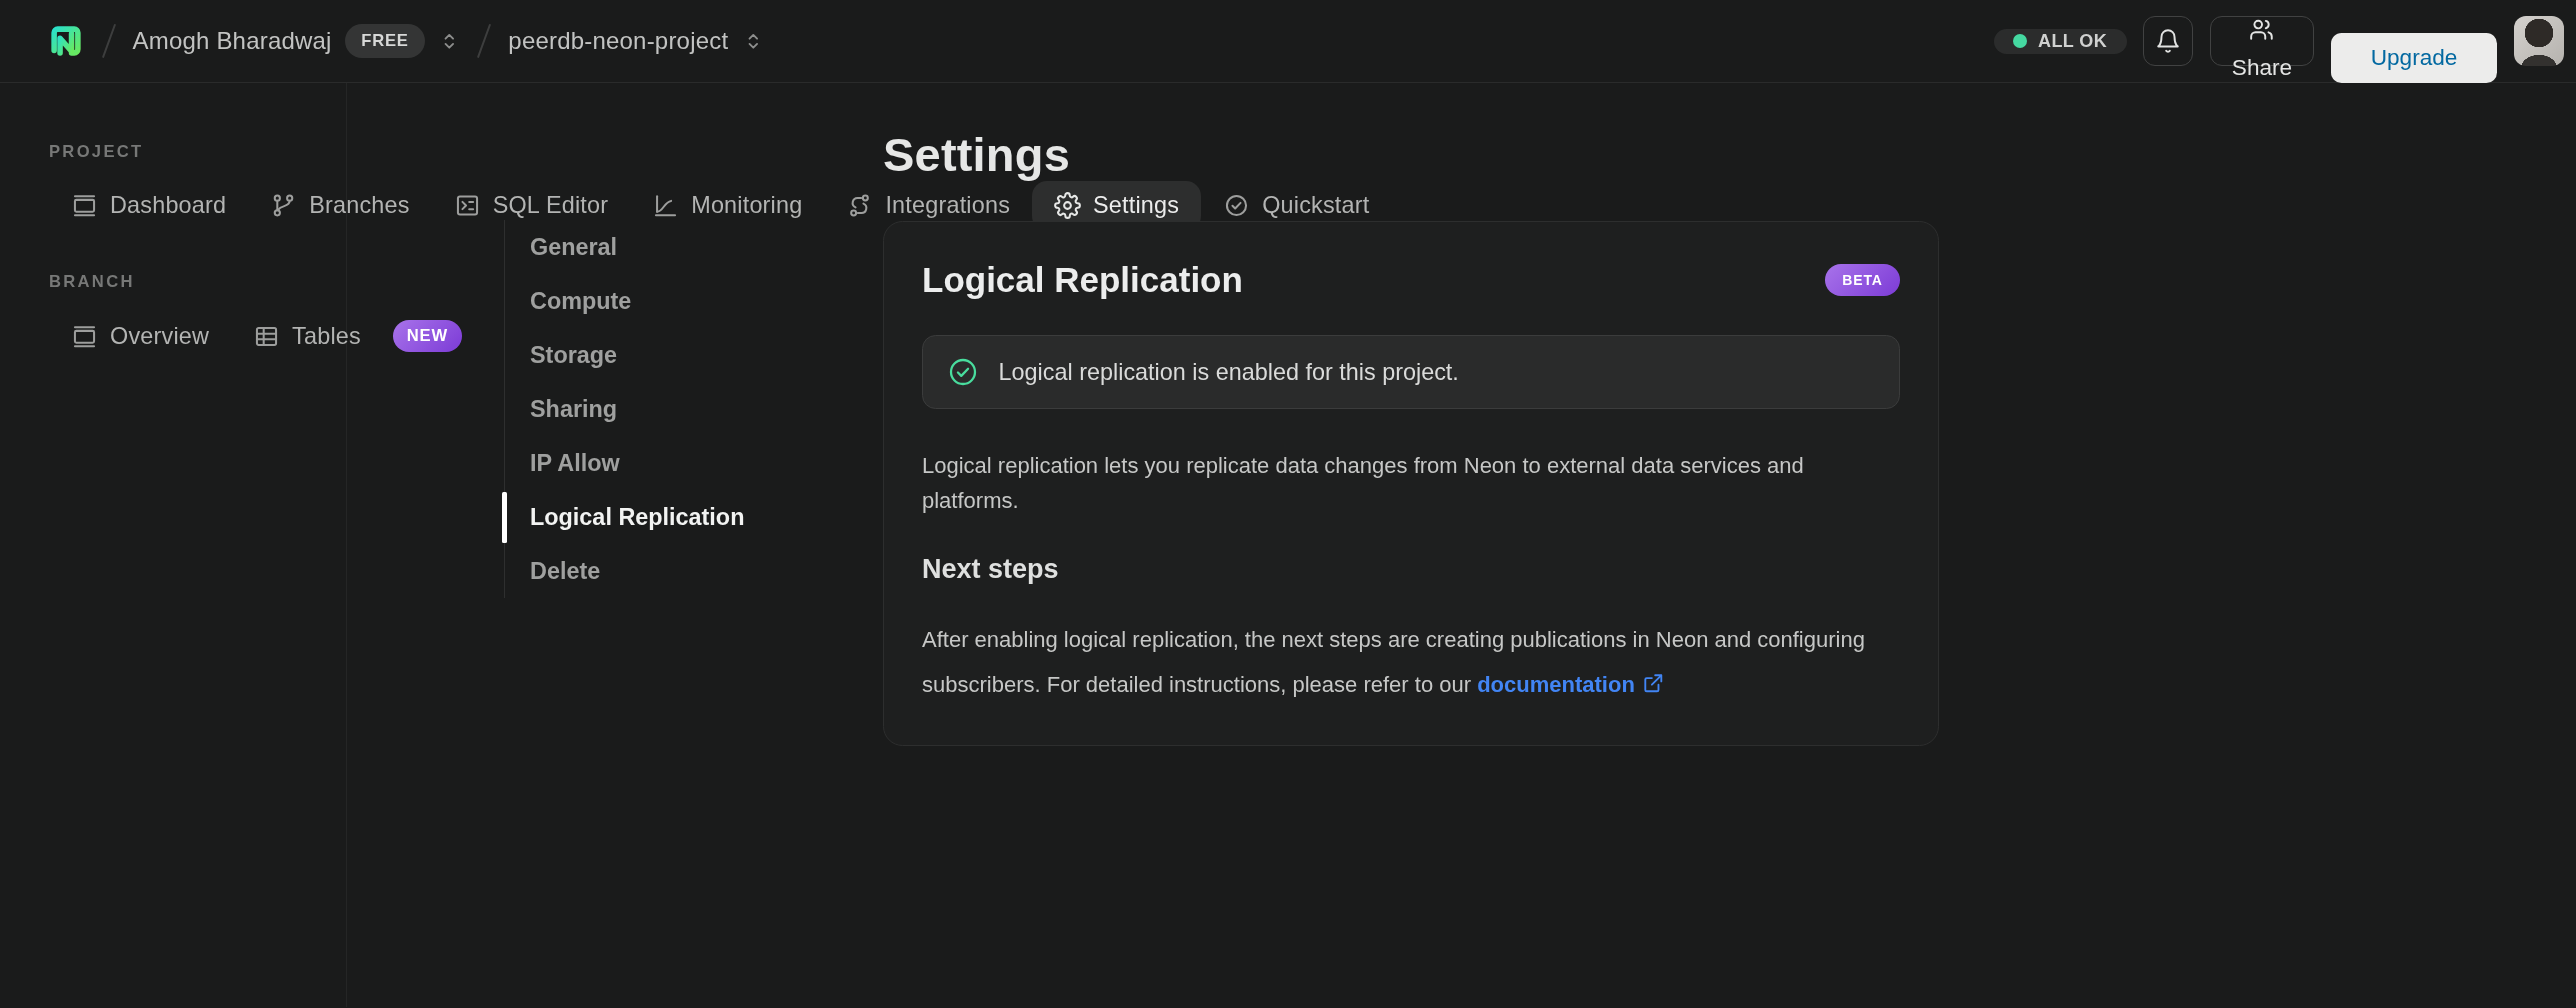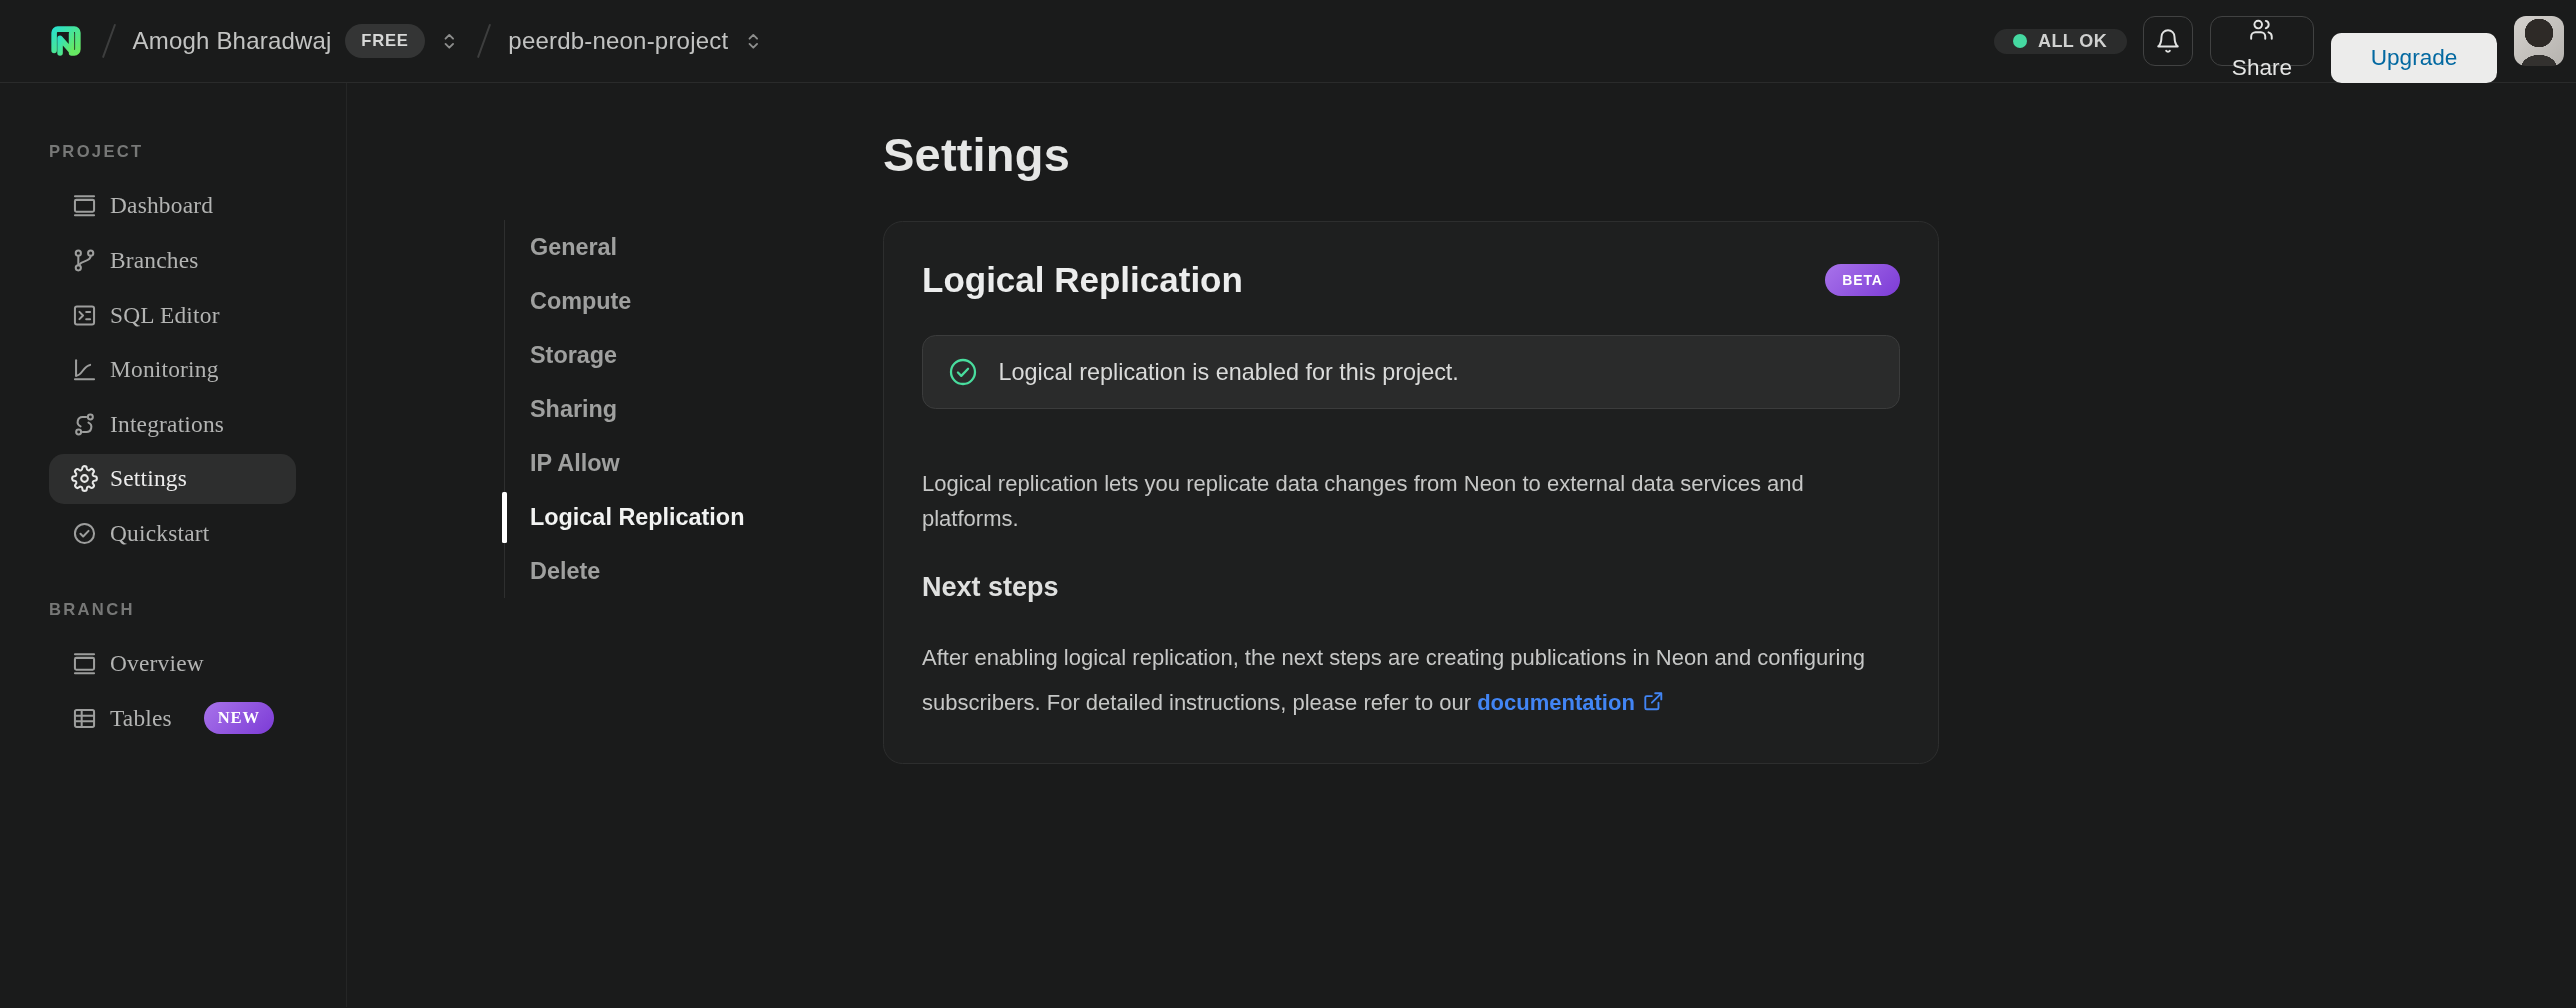--- a/index.html
+++ b/index.html
@@ -66,21 +66,21 @@
   .page { display:flex; height:924px; align-items:flex-start; }
 
   
   .sidebar {
     width:347px; height:100%; flex:none; border-right:1.5px solid #252626;
     padding:59px 50px 0 49px;
   }
   .side-section-label {
     font-size:16.6px; font-weight:600; letter-spacing:2.3px; color:#777877;
   }
-  .side-list { margin-top:16.6px; display:flex; flex-direction:column;font-family:Liberation Serif, serif; }
+  .side-list { margin-top:16.6px; display:flex; flex-direction:row; }
   .side-item {
     height:50px; margin:2.3px 0; display:flex; align-items:center; gap:12px;
     padding:0 22px; border-radius:15px; color:#b3b4b3; cursor:pointer;
   }
   .side-item .s-icon { color:#9d9e9d; flex:none; }
   .side-item .s-label { font-size:23.4px; letter-spacing:0.2px; white-space:nowrap; }
   .side-item.active { background:#2d2e2e; color:#ececec; }
   .side-item.active .s-icon { color:#e6e7e6; }
   .branch-section { margin-top:39px; }
   .new-badge {
@@ -119,21 +119,21 @@
     background:linear-gradient(135deg,#a873ea 0%,#7c3bd6 100%);
     font-size:14px; font-weight:700; letter-spacing:0.8px; color:#fff;
   }
   .alert {
     margin-top:35px; display:flex; align-items:center; gap:19.6px;
     background:#2a2b2b; border:1.5px solid #3b3c3c; border-radius:13.6px;
     padding:10px 24px; min-height:74px;
   }
   .alert-icon { color:#49dd9e; flex:none; }
   .alert-text { font-size:23.4px; color:#dadbda; }
-  .card-desc { margin-top:57px; font-size:22px; line-height:35px; color:#c6c7c6; max-width:981px; }
+  .card-desc { margin-top:39px; font-size:22px; line-height:35px; color:#c6c7c6; max-width:981px; }
   .next-steps-h { margin-top:36px; font-size:27px; font-weight:600; color:#dfe0df; }
   .card-desc2 { margin-top:32px; font-size:22px; line-height:45px; color:#c6c7c6; max-width:981px; }
   .doc-link {
     color:#4285f4; font-weight:700; text-decoration:none; cursor:pointer;
     display:inline; white-space:nowrap;
   }
   .doc-link svg { display:inline-block; vertical-align:-3px; margin-left:7.5px; }
 </style>
 </head>
 <body>

